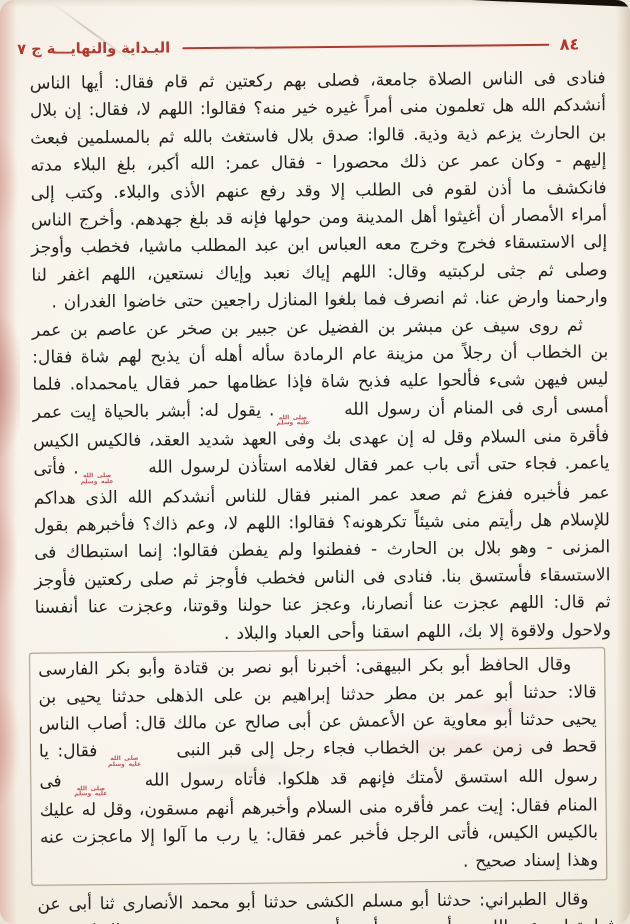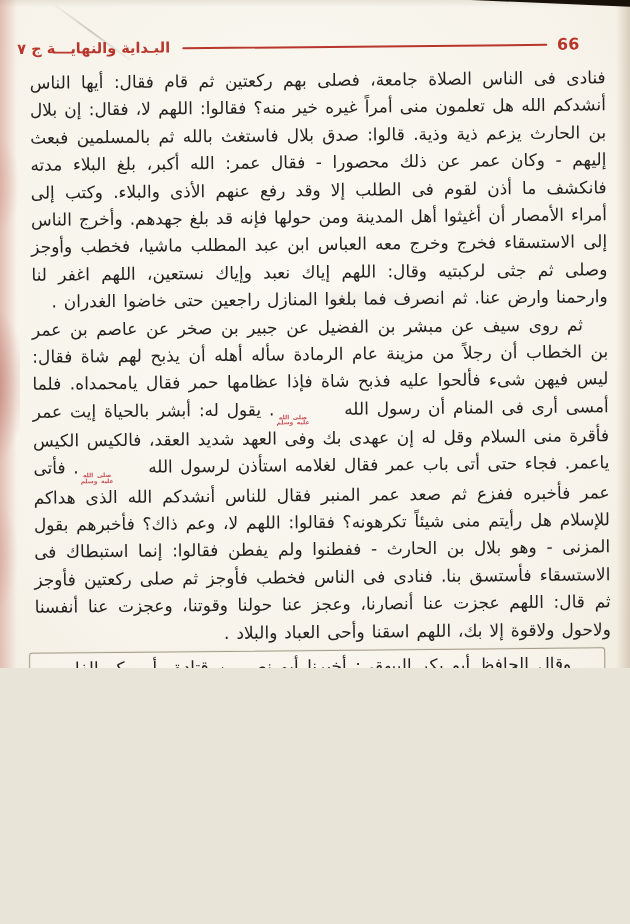--- a/index.html
+++ b/index.html
@@ -2,23 +2,24 @@
 <html lang="ar" dir="rtl"><head>
 <meta charset="utf-8">
 <style>
   html,body{margin:0;padding:0;}
   body{
     width:630px;height:924px;overflow:hidden;
     background:#e9e4d8;
     font-family:"DejaVu Sans",sans-serif;
   }
   .page{
-    position:relative;width:630px;height:668px;overflow:hidden;
+    position:relative;width:630px;height:924px;overflow:hidden;
     background:radial-gradient(ellipse 620px 760px at 46% 42%, #fbf9f3 0%, #f7f3ea 55%, #efe9db 88%, #eae2d2 100%);
     direction:rtl;
+    border-radius:14px;
   }
   
   .edge-left{
     position:absolute;left:0;top:0;bottom:0;width:20px;z-index:3;pointer-events:none;
     background:
       radial-gradient(55px 110px at -12px 385px, rgba(168,77,66,.50), rgba(168,77,66,0) 72%),
       radial-gradient(45px 90px at -10px 745px, rgba(196,116,104,.42), rgba(196,116,104,0) 72%),
       radial-gradient(40px 70px at -8px 185px, rgba(205,138,126,.38), rgba(205,138,126,0) 72%),
       radial-gradient(40px 80px at -10px 555px, rgba(190,120,108,.30), rgba(190,120,108,0) 72%),
       linear-gradient(to right, #e2bdb2, rgba(226,189,178,0) 85%);
@@ -101,21 +102,21 @@
   <div class="edge-right"></div>
   <div class="edge-top"></div>
   <div class="wedge"></div>
   <div class="crease"></div>
 
   <div class="tilt">
 
     <div class="header">
       <span class="title">البـداية والنهايـــة ج ٧</span>
       <span class="rule"></span>
-      <span class="pagenum">66</span>
+      <span class="pagenum">٨٤</span>
     </div>
 
     <div class="bodytext">
       <p class="para rich p1">فنادى فى الناس الصلاة جامعة، فصلى بهم ركعتين ثم قام فقال: أيها الناس أنشدكم الله هل تعلمون منى أمراً غيره خير منه؟ فقالوا: اللهم لا، فقال: إن بلال بن الحارث يزعم ذية وذية. قالوا: صدق بلال فاستغث بالله ثم بالمسلمين فبعث إليهم - وكان عمر عن ذلك محصورا - فقال عمر: الله أكبر، بلغ البلاء مدته فانكشف ما أذن لقوم فى الطلب إلا وقد رفع عنهم الأذى والبلاء. وكتب إلى أمراء الأمصار أن أغيثوا أهل المدينة ومن حولها فإنه قد بلغ جهدهم. وأخرج الناس إلى الاستسقاء فخرج وخرج معه العباس ابن عبد المطلب ماشيا، فخطب وأوجز وصلى ثم جثى لركبتيه وقال: اللهم إياك نعبد وإياك نستعين، اللهم اغفر لنا وارحمنا وارض عنا. ثم انصرف فما بلغوا المنازل راجعين حتى خاضوا الغدران .</p>
       <p class="para rich p2 indent">ثم روى سيف عن مبشر بن الفضيل عن جبير بن صخر عن عاصم بن عمر بن الخطاب أن رجلاً من مزينة عام الرمادة سأله أهله أن يذبح لهم شاة فقال: ليس فيهن شىء فألحوا عليه فذبح شاة فإذا عظامها حمر فقال يامحمداه. فلما أمسى أرى فى المنام أن رسول الله <span class="saw">
             <span>صلى الله</span>
             <span>عليه وسلم</span>
           </span>. يقول له: أبشر بالحياة إيت عمر فأقرة منى السلام وقل له إن عهدى بك وفى العهد شديد العقد، فالكيس الكيس ياعمر. فجاء حتى أتى باب عمر فقال لغلامه استأذن لرسول الله <span class="saw">
             <span>صلى الله</span>
             <span>عليه وسلم</span>

